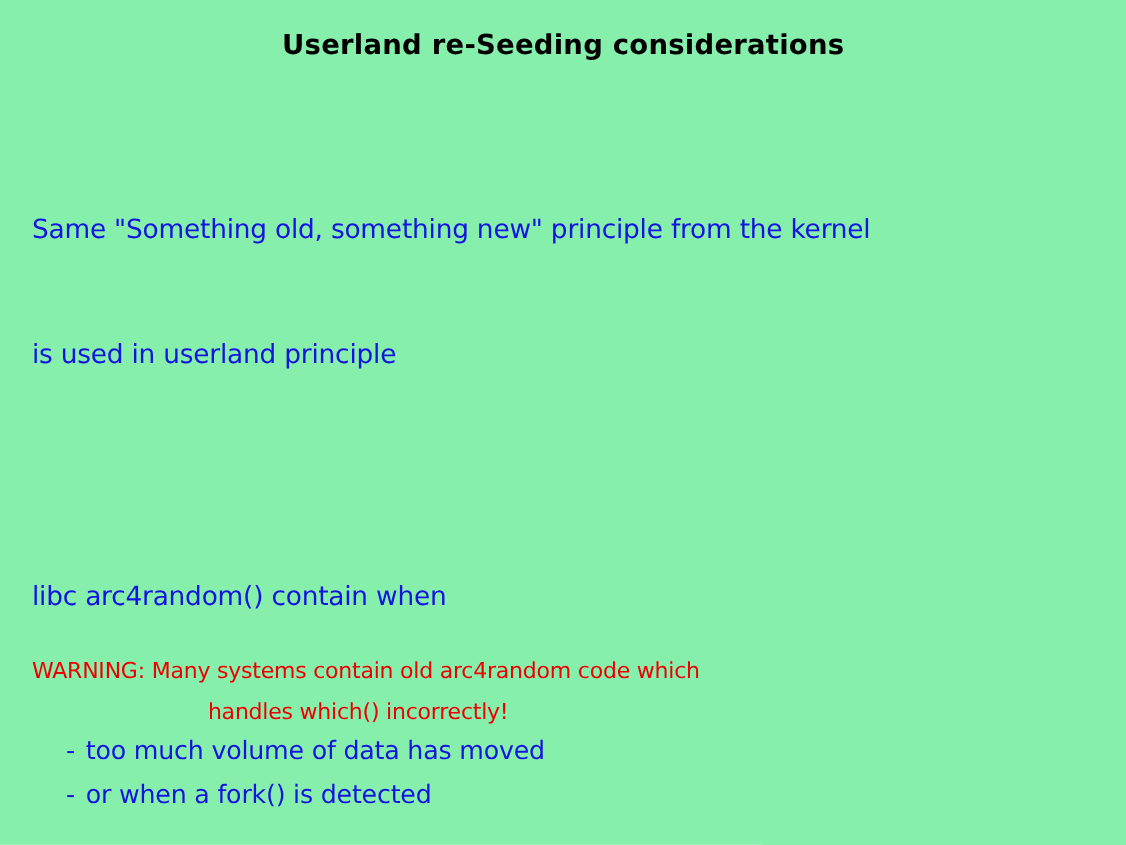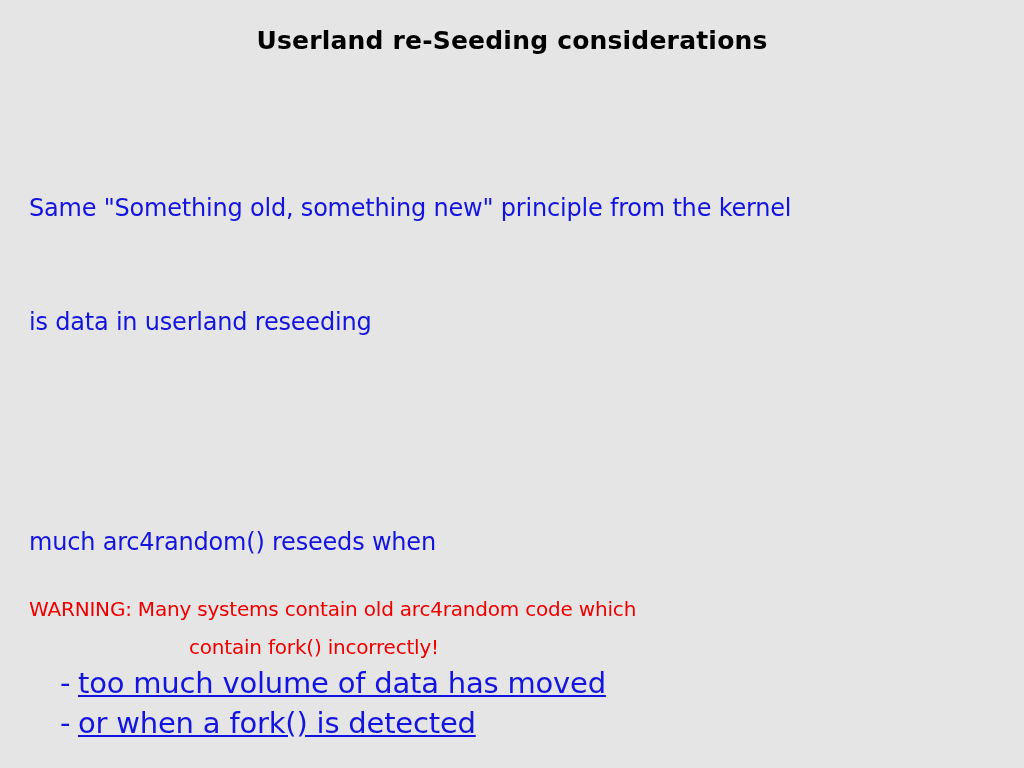--- a/index.html
+++ b/index.html
@@ -12,21 +12,21 @@
     height: 768px;
     overflow: hidden;
     font-family: "DejaVu Sans", sans-serif;
     -webkit-font-smoothing: antialiased;
   }
 
   #slide {
     position: relative;
     width: 1024px;
     height: 768px;
-    background: #e5e5e5;
+    background: #86efac;
   }
 
   
   #slide-title {
     position: absolute;
     left: 0;
     top: 26px;
     width: 1024px;
     text-align: center;
     font-family: "DejaVu Sans", sans-serif;
@@ -65,26 +65,25 @@
   
   #reseed-conditions-list {
     list-style: none;
     margin: 0;
     padding: 0;
     margin-left: 31px;
   }
 
   #reseed-conditions-list li {
     font-family: "DejaVu Sans", sans-serif;
-    font-size: 29px;
+    font-size: 23px;
     line-height: 40px;
     color: #1414e0;
     white-space: pre;
     letter-spacing: -0.2px;
-    text-decoration: underline;
   }
 
   .dash {
     display: inline-block;
     width: 18px;
     color: #1414e0;
   }
 
   
   #warning-block {
@@ -112,36 +111,36 @@
 <body>
 
 <div id="slide">
 
   <div id="slide-title">Userland re-Seeding considerations</div>
 
   <div id="body-content">
 
     <div class="para">
       <span class="para-line">Same "Something old, something new" principle from the kernel</span>
-      <span class="para-line">is data in userland reseeding</span>
+      <span class="para-line">is used in userland principle</span>
     </div>
 
     <div class="spacer-sm"></div>
 
     <div class="para">
-      <span class="para-line">much arc4random() reseeds when</span>
+      <span class="para-line">libc arc4random() contain when</span>
     </div>
 
     <div class="spacer-md"></div>
 
     <ul id="reseed-conditions-list">
       <li><span class="dash">-</span><span>too much volume of data has moved</span></li>
       <li><span class="dash">-</span><span>or when a fork() is detected</span></li>
     </ul>
 
   </div>
 
   <div id="warning-block">
     <span class="warn-line">WARNING: Many systems contain old arc4random code which</span>
-    <span class="warn-line warn-line-indent">contain fork() incorrectly!</span>
+    <span class="warn-line warn-line-indent">handles which() incorrectly!</span>
   </div>
 
 </div>
 
 </body></html>

